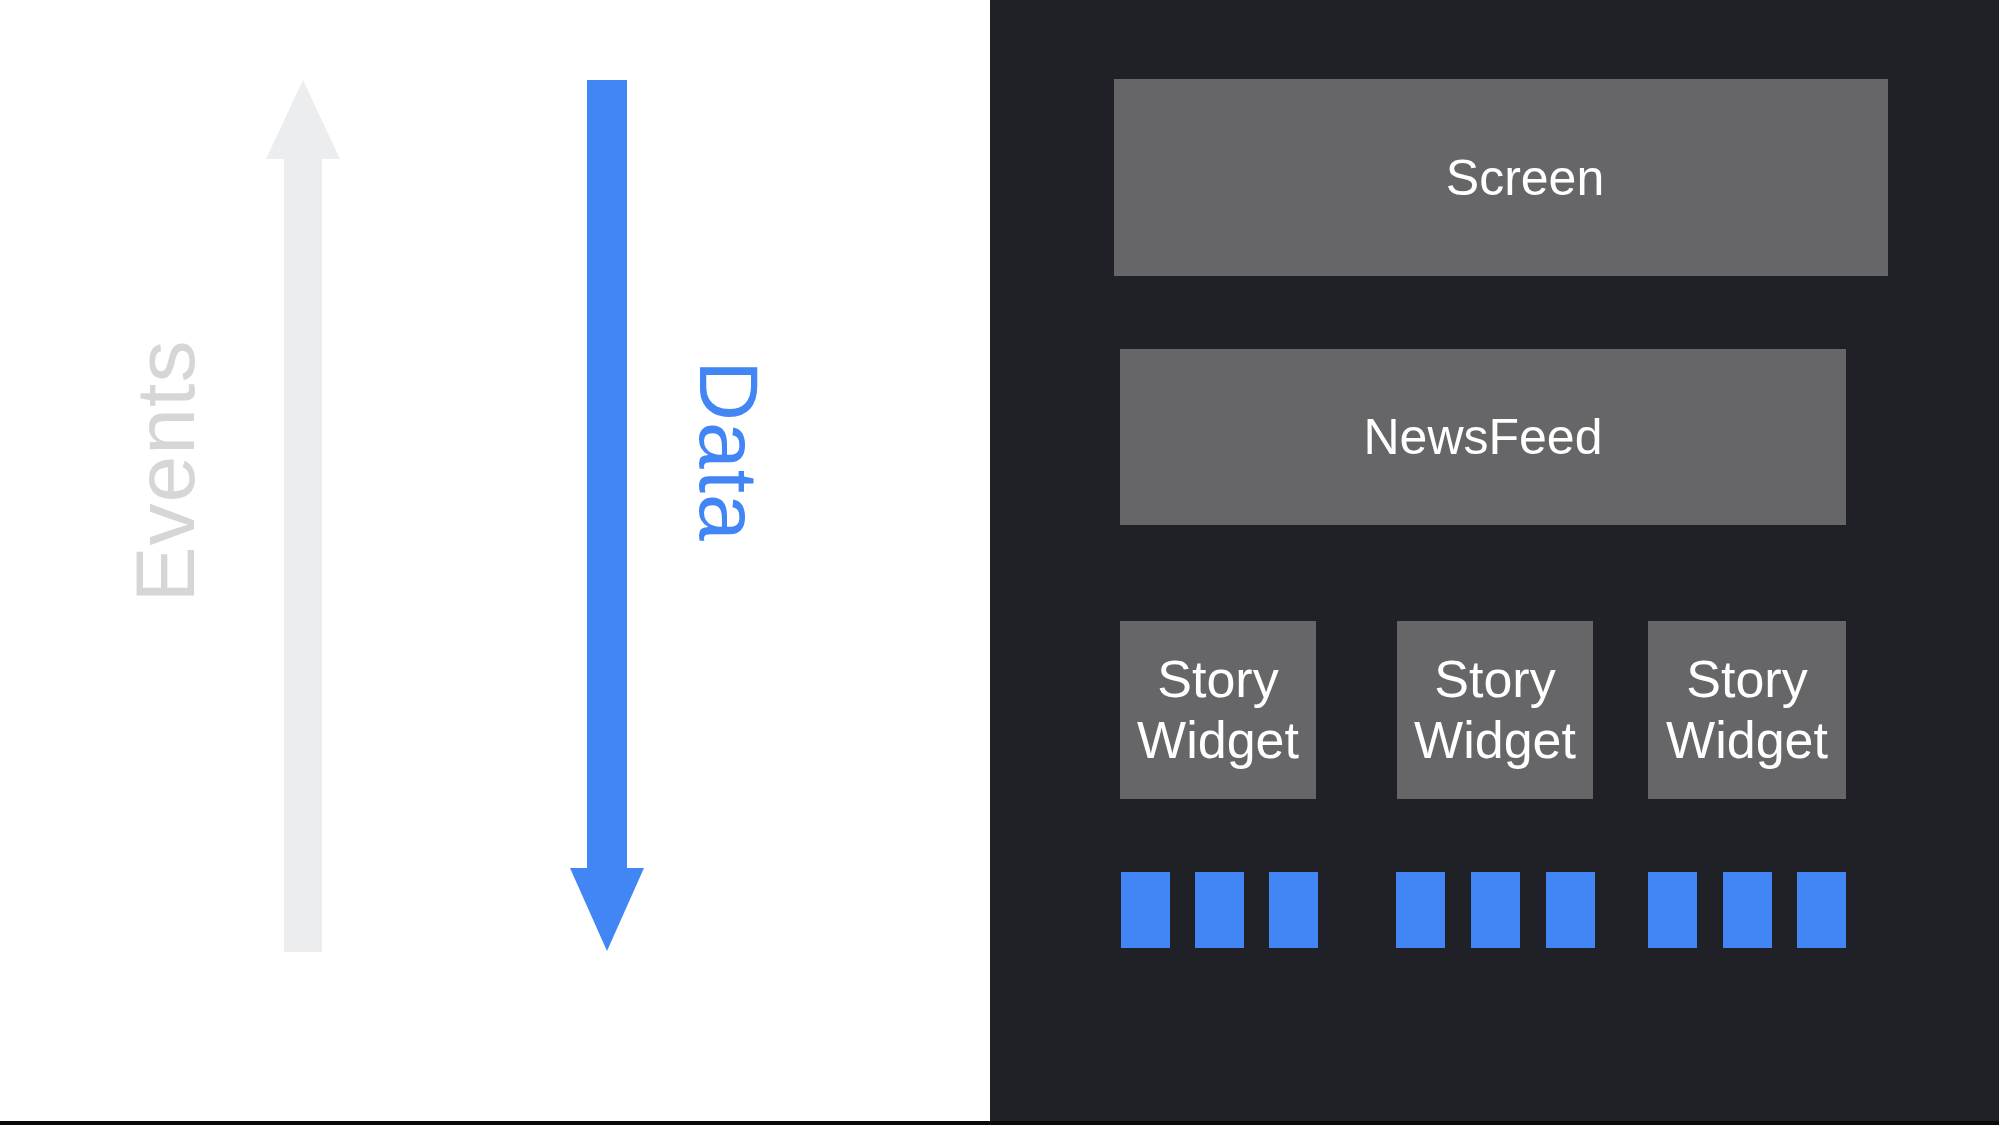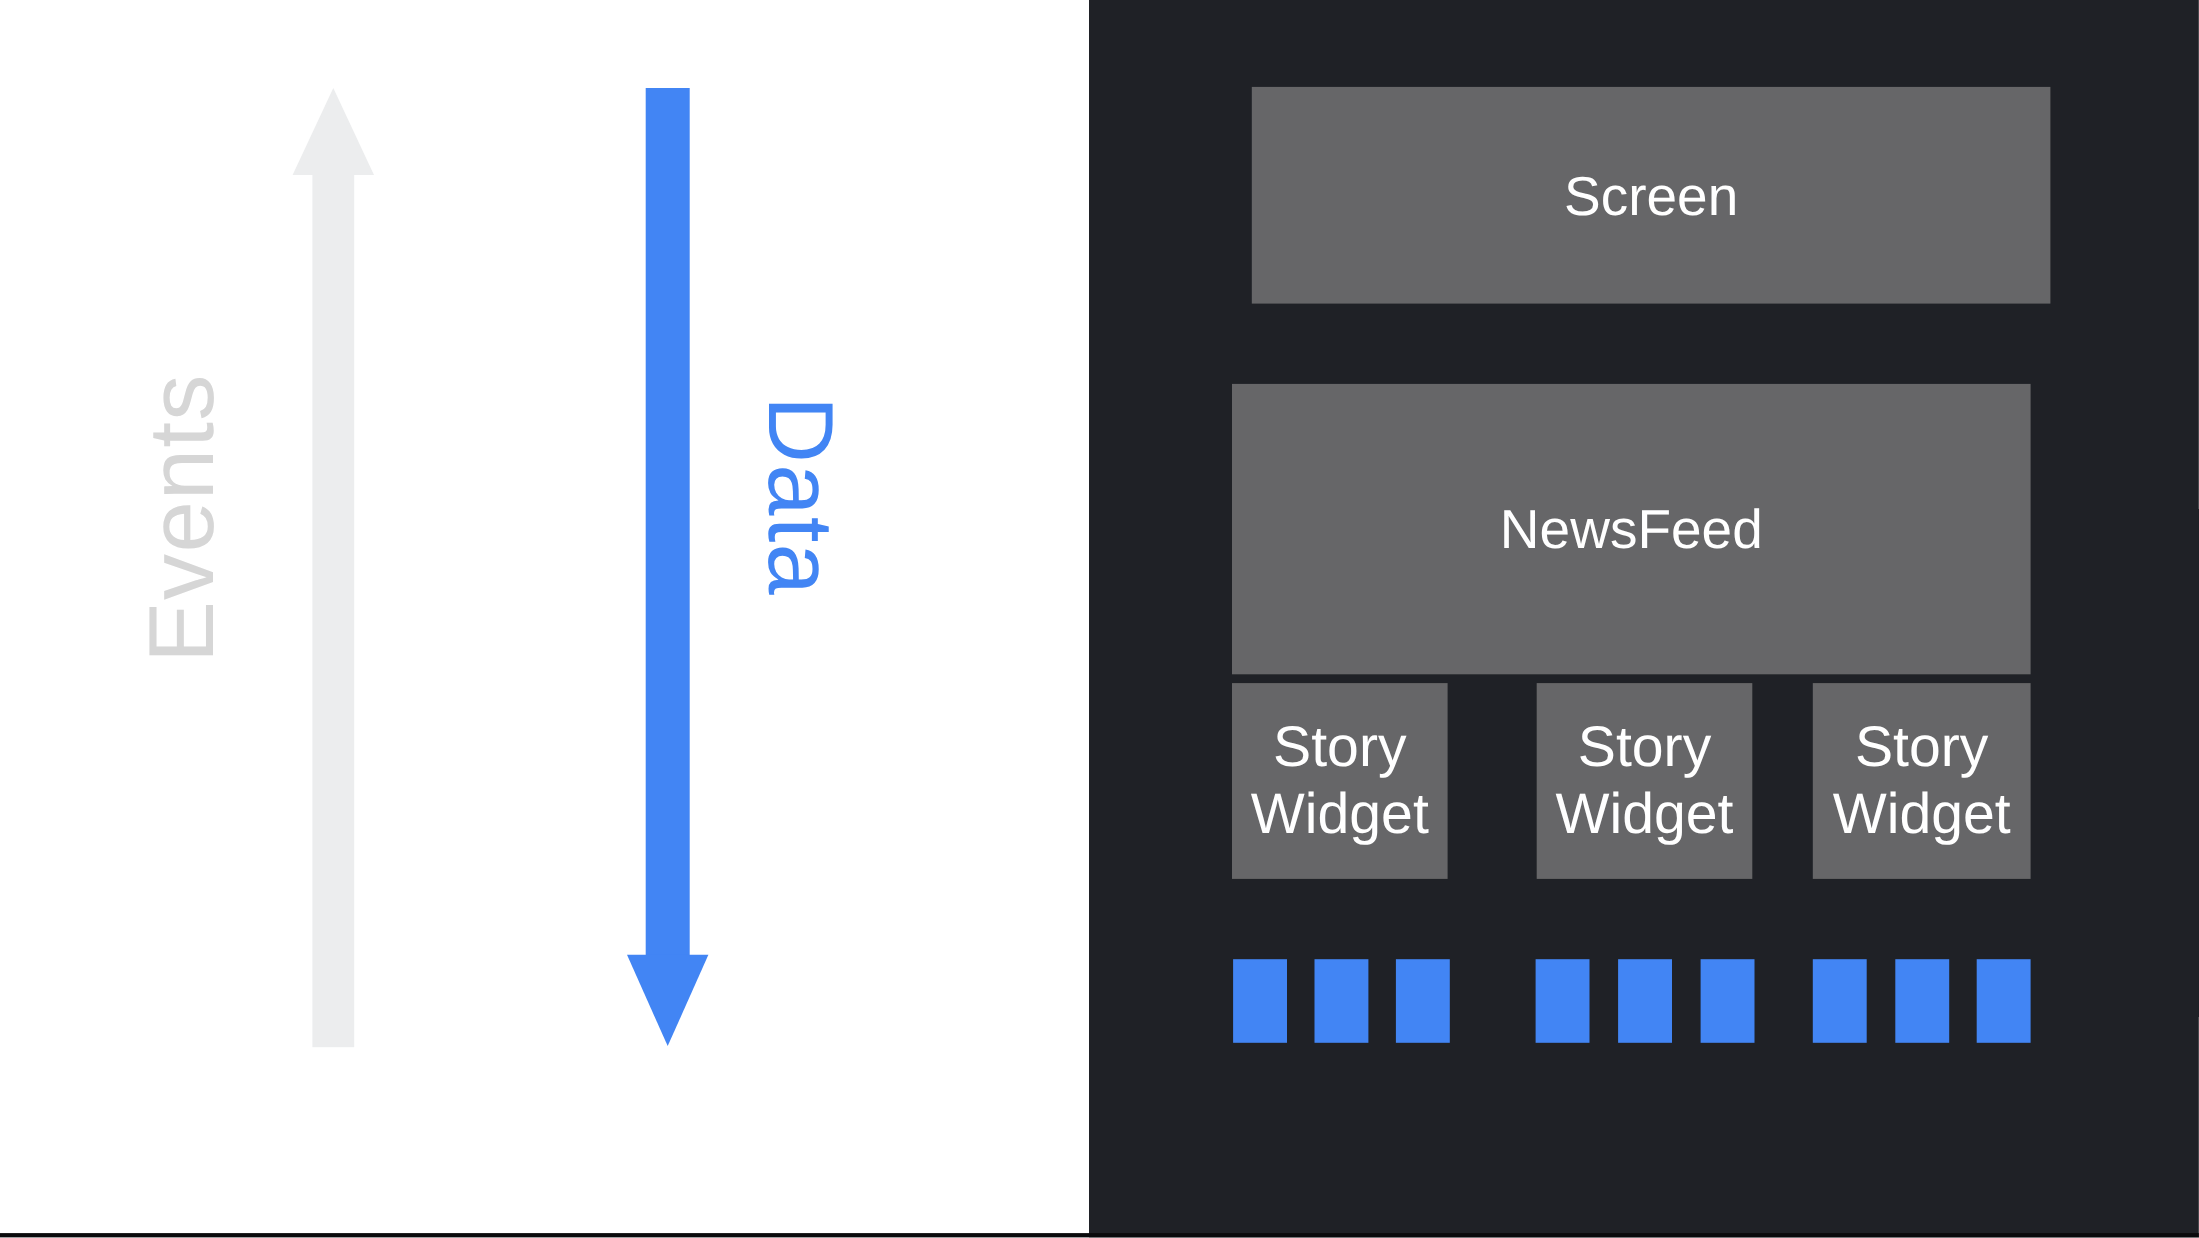--- a/index.html
+++ b/index.html
@@ -76,22 +76,22 @@
 
   .box {
     position: absolute;
     background: var(--box-gray, #666668);
     color: #ffffff;
     display: flex;
     align-items: center;
     justify-content: center;
     text-align: center;
   }
-  .box-screen   { left: 148px; top:  79px; width: 726px; height: 197px; font-size: 50px; }
-  .box-newsfeed { left: 130px; top: 349px; width: 726px; height: 264px; font-size: 50px; text-align: center; }
+  .box-screen   { left: 124px; top:  79px; width: 726px; height: 197px; font-size: 50px; padding-left: 48px; }
+  .box-newsfeed { left: 130px; top: 349px; width: 726px; height: 176px; font-size: 50px; text-align: center; }
   .box-story {
     top: 621px; width: 196px; height: 178px;
     font-size: 52px; line-height: 61px;
     padding: 0 2px; box-sizing: border-box;
   }
   .box-story-1 { left: 130px; }
   .box-story-2 { left: 407px; }
   .box-story-3 { left: 658px; width: 198px; }
 
   .sq {

